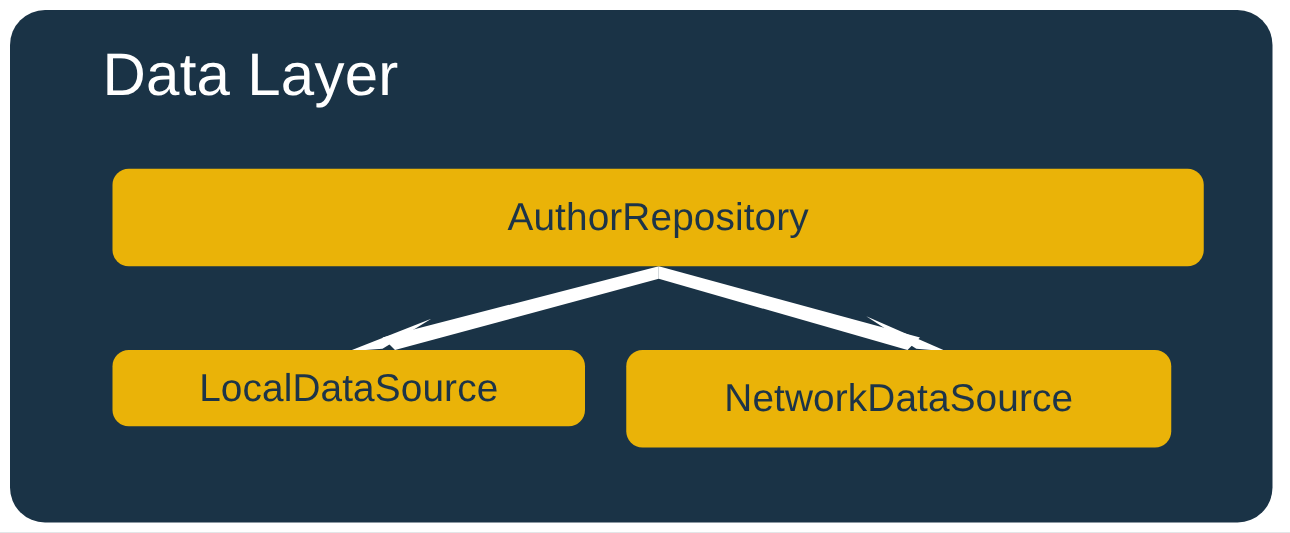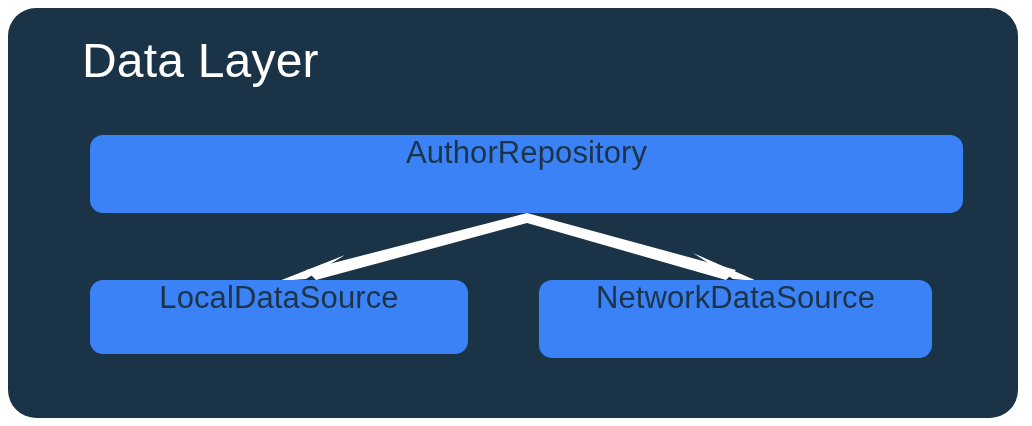--- a/index.html
+++ b/index.html
@@ -35,50 +35,50 @@
     top: 32px;
     font-size: 48px;
     line-height: 58px;
     font-weight: 400;
     letter-spacing: 0.2px;
     color: #ffffff;
     white-space: nowrap;
   }
   .node-card {
     position: absolute;
-    background: #3b82f6;
+    background: #eab308;
     border-radius: 13px;
     display: flex;
-    align-items: flex-start;
+    align-items: center;
     justify-content: center;
     box-sizing: border-box;
   }
   .node-label {
     font-size: 31px;
     font-weight: 400;
     letter-spacing: 0.1px;
     color: #1d3448;
     white-space: nowrap;
   }
   #card-author-repository {
     left: 90px;
     top: 135px;
     width: 873px;
     height: 78px;
   }
   #card-local-data-source {
     left: 90px;
     top: 280px;
     width: 378px;
-    height: 74px;
+    height: 61px;
   }
   #card-network-data-source {
-    left: 539px;
+    left: 501px;
     top: 280px;
-    width: 393px;
+    width: 436px;
     height: 78px;
   }
   #connector-layer {
     position: absolute;
     left: 0;
     top: 0;
     width: 1032px;
     height: 426px;
     pointer-events: none;
   }

